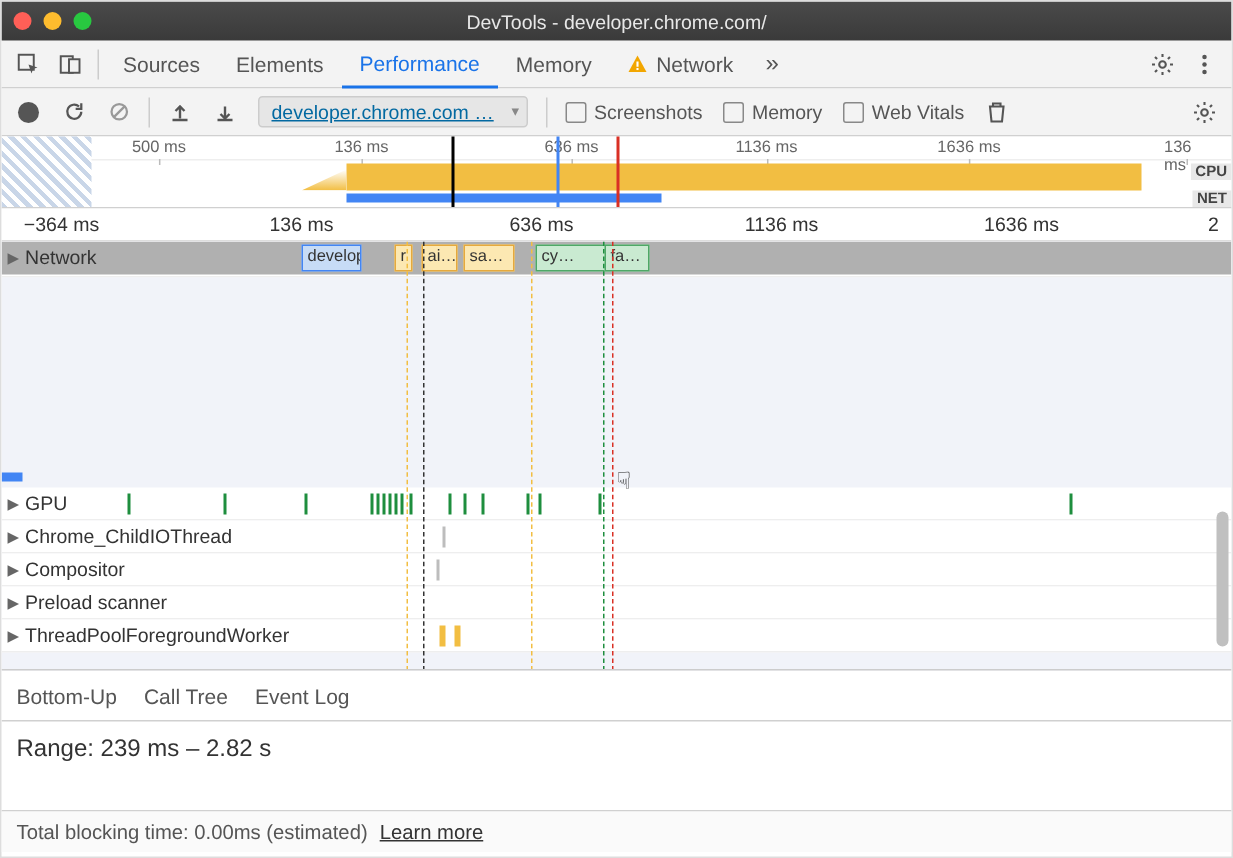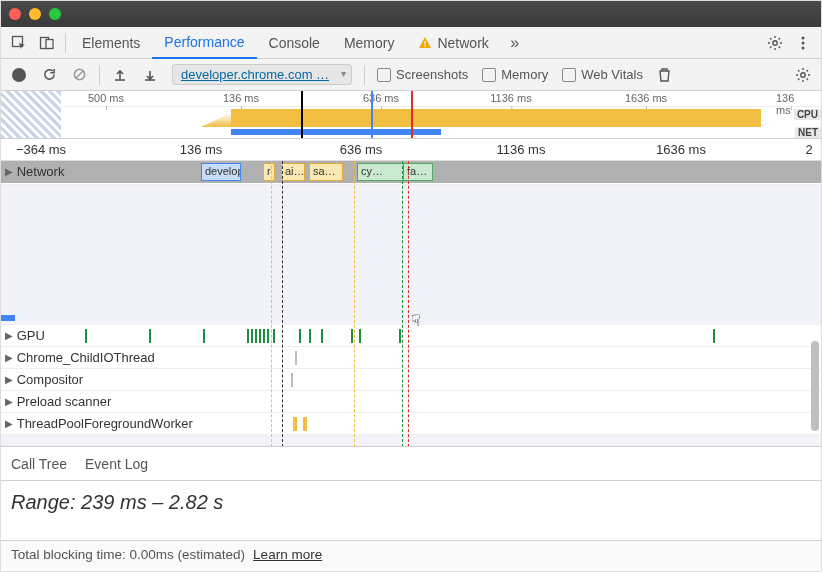--- a/index.html
+++ b/index.html
@@ -161,59 +161,59 @@
     position:absolute; right:2px; width:8px; background:#c0c0c0; border-radius:4px;
   }
   
   .bottom-tabs {
     height: 34px; display:flex; align-items:center; padding: 0 10px;
     border-bottom: 1px solid #d0d0d0; background:#fff; gap: 18px;
   }
   .btab { color:#555; font-size:14px; padding: 7px 0; cursor:pointer;}
   .btab.active { color:#1a73e8; border-bottom:2px solid #1a73e8; }
   .summary-pane {
-    padding: 10px 10px 0; font-size:20px; color:#333; height:60px;
+    padding: 10px 10px 0; font-size:16px; color:#333; height:60px;
     border-bottom:1px solid #d0d0d0;
-    font-style:italic;
   }
   .tbt-row {
     padding: 6px 10px; font-size:13.5px; color:#555; display:flex; align-items:flex-start; gap:8px;
     background:#fafafa;
   }
   .tbt-row a { color:#333; text-decoration: underline; }
   svg { display:block; }
 </style>
 </head>
 <body>
 
 <div class="titlebar">
   <div class="traffic">
     <div class="tl red"></div>
     <div class="tl yellow"></div>
     <div class="tl green"></div>
   </div>
+  <div class="title">DevTools - developer.chrome.com/</div>
 </div>
 
 <div class="tabs-row">
   <div class="icon-btn">
     <svg width="16" height="16" viewBox="0 0 16 16">
         <rect x="1.5" y="1.5" width="10" height="10" fill="none" stroke="#555" stroke-width="1.3"></rect>
         <path d="M8 8 L14 10 L11 11 L10 14 Z" fill="#555"></path>
       </svg>
   </div>
   <div class="icon-btn">
     <svg width="16" height="16" viewBox="0 0 16 16">
         <rect x="1.5" y="2.5" width="8" height="11" fill="none" stroke="#555" stroke-width="1.3"></rect>
         <rect x="7" y="4.5" width="7" height="9" fill="#f3f3f3" stroke="#555" stroke-width="1.3"></rect>
       </svg>
   </div>
   <div class="divider"></div>
+  <div class="tab">Sources</div>
   <div class="tab">Elements</div>
   <div class="tab active">Performance</div>
-  <div class="tab">Console</div>
   <div class="tab">Memory</div>
   <div class="tab">
     <span class="warn">
       <svg width="14" height="14" viewBox="0 0 14 14">
           <path d="M7 1 L13 12 L1 12 Z" fill="#f2a600"></path>
           <rect x="6.3" y="5" width="1.4" height="3.5" fill="#fff"></rect>
           <rect x="6.3" y="9.3" width="1.4" height="1.4" fill="#fff"></rect>
         </svg>
     </span>
     <span>Network</span>
@@ -401,20 +401,21 @@
       <div class="vmark" style="left: 401px; border-color: rgb(30, 142, 62); position: absolute; top: 0px; height: 286px;"></div>
       <div class="vmark" style="left: 407px; border-color: rgb(217, 48, 37); position: absolute; top: 0px; height: 286px;"></div>
     </div>
 
   <div class="cursor-ptr" style="left:410px;top:150px">☟</div>
 
   <div class="scrollbar" style="top:180px;height:90px"></div>
 </div>
 
 <div class="bottom-tabs">
+  <div class="btab">Bottom-Up</div>
   <div class="btab">Call Tree</div>
   <div class="btab">Event Log</div>
 </div>
 
 <div class="summary-pane">
   <div>Range: 239 ms – 2.82 s</div>
 </div>
 
 <div class="tbt-row">
   <span>Total blocking time: 0.00ms (estimated)</span>

